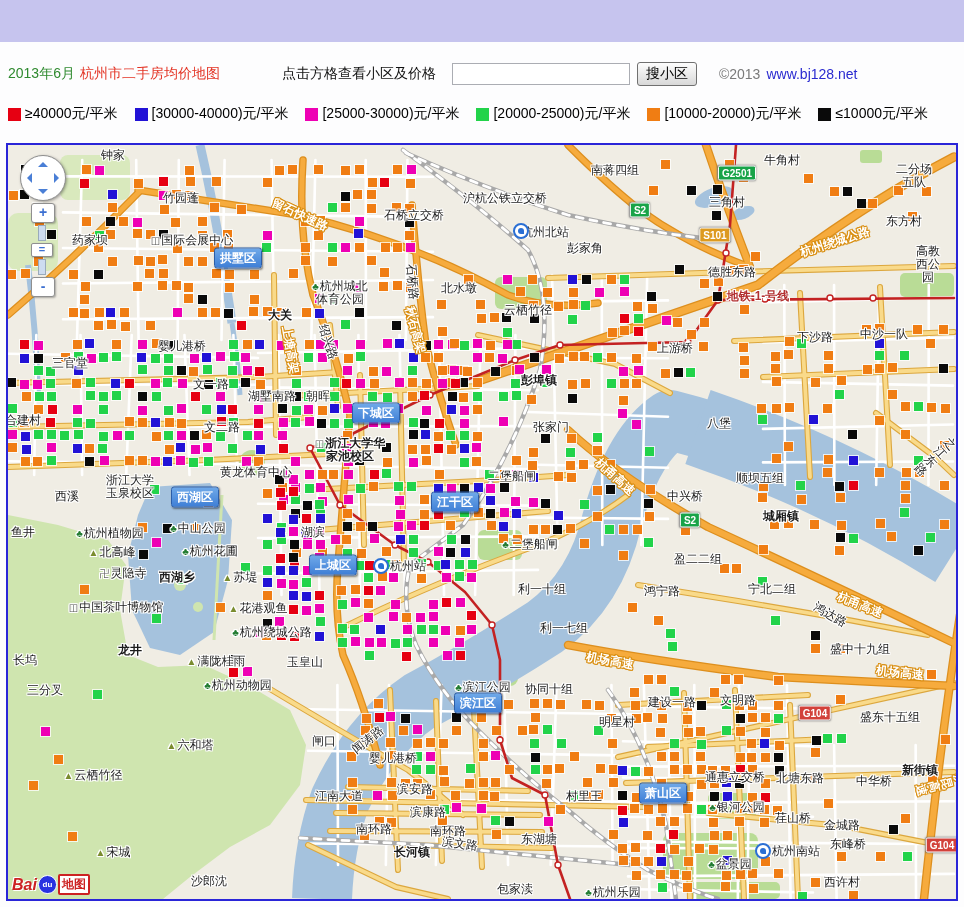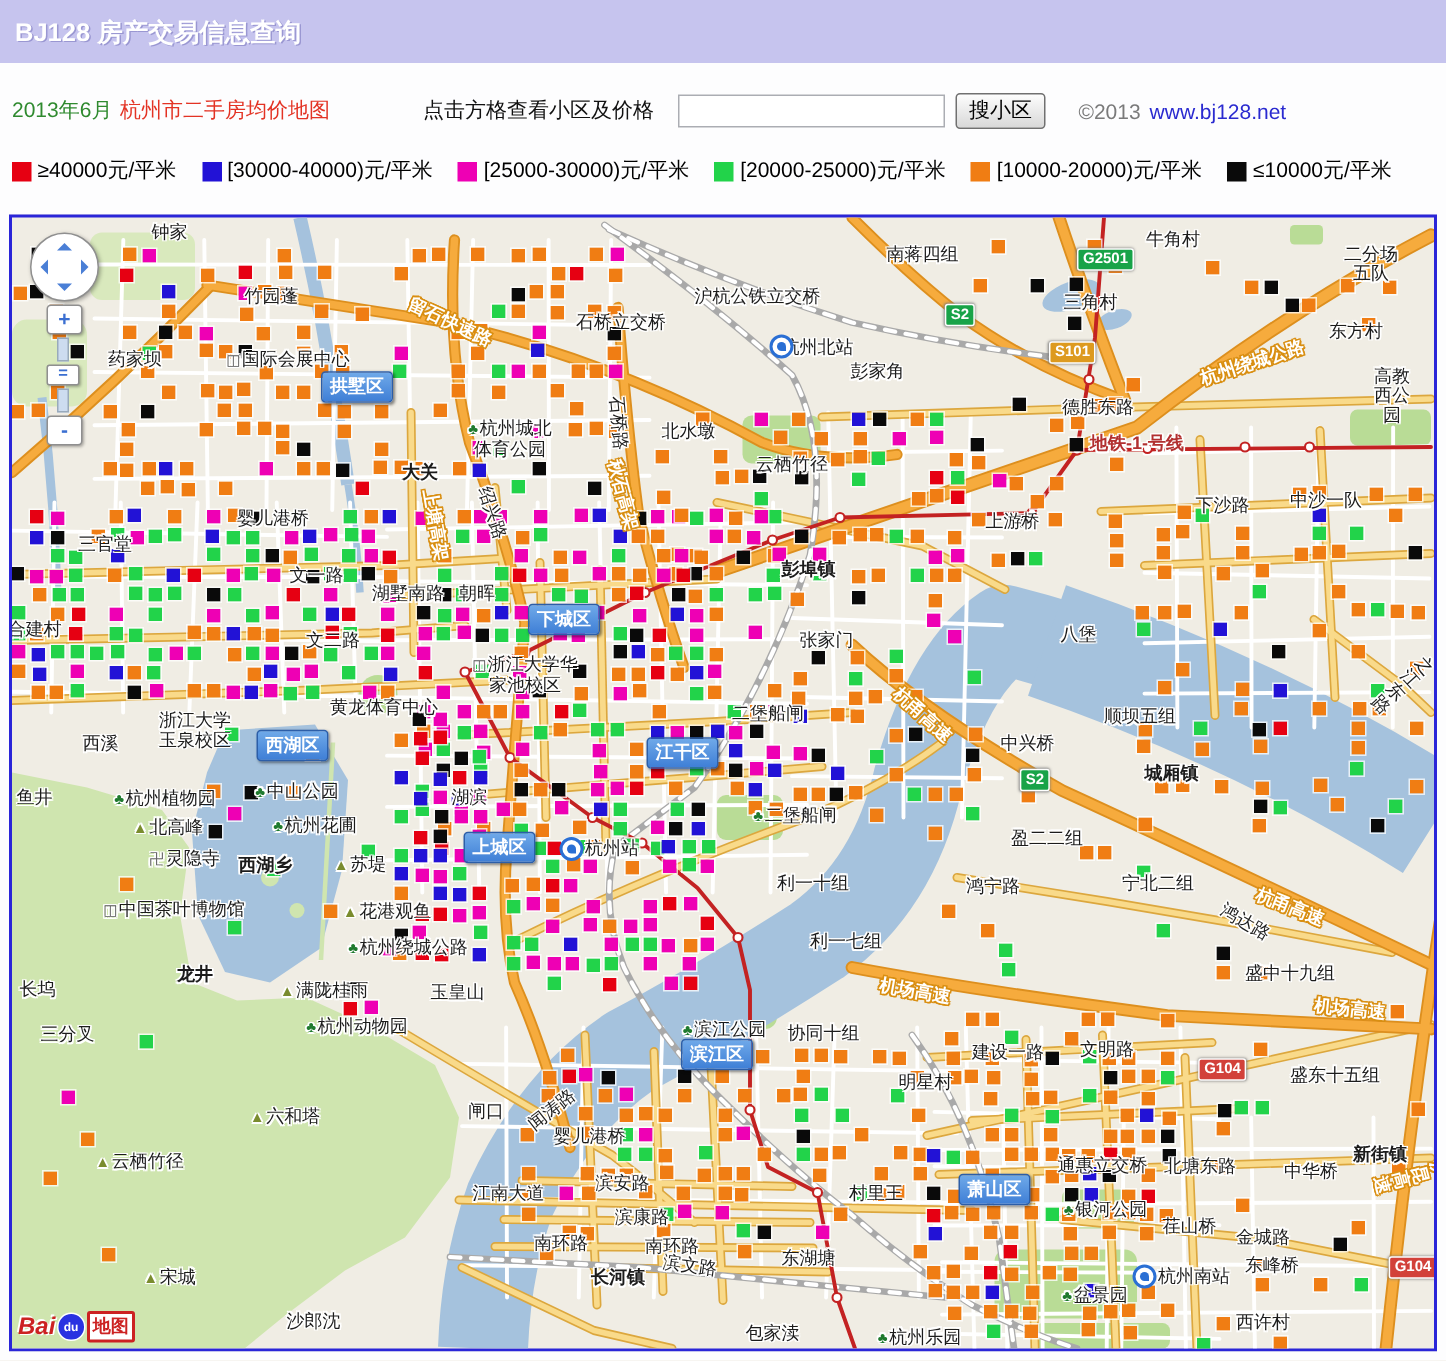--- a/index.html
+++ b/index.html
@@ -72,21 +72,20 @@
     display:flex;align-items:center;justify-content:center;margin:0 1px;border:1px solid #fff;}
   .mapbox{border:2px solid #cc2222;background:#fff;color:#cc2222;font-weight:bold;font-size:12px;padding:0 2px;border-radius:2px;}
   .attr .ctext{margin-left:6px;text-shadow:1px 1px 0 #fff,-1px -1px 0 #fff,1px -1px 0 #fff,-1px 1px 0 #fff;}
   .attr a{text-decoration:none;}
   .attr .l1{color:#3a54c4;} .attr .l2{color:#8a97d0;}
 </style>
 </head>
 <body>
 
 <div class="hdr">
-  <span class="title">BJ128 房产交易信息查询</span>
 </div>
 
 <div class="tb">
   <span class="date">2013年6月</span>
   <span class="mt">杭州市二手房均价地图</span>
   <span class="hint">点击方格查看小区及价格</span>
   <input value="" style="">
   <button>搜小区</button>
   <span class="cpy">©2013</span>
   <a class="site" href="#">www.bj128.net</a>
@@ -1449,21 +1448,21 @@
       <div class="lbl pl" style="left: 202px; top: 406px;"><span class="mic" style="color: rgb(31, 122, 46);">♣</span><span>杭州花圃</span></div>
       <div class="lbl pl" style="left: 232px; top: 432px;"><span class="mic" style="color: rgb(122, 140, 46);">▲</span><span>苏堤</span></div>
       <div class="lbl pl" style="left: 108px; top: 462px;"><span class="mic" style="color: rgb(85, 85, 85);">◫</span><span>中国茶叶博物馆</span></div>
       <div class="lbl pl" style="left: 250px; top: 463px;"><span class="mic" style="color: rgb(122, 140, 46);">▲</span><span>花港观鱼</span></div>
       <div class="lbl pl" style="left: 264px; top: 487px;"><span class="mic" style="color: rgb(31, 122, 46);">♣</span><span>杭州绕城公路</span></div>
       <div class="lbl bold" style="left: 122px; top: 505px;"><span>龙井</span></div>
       <div class="lbl pl" style="left: 208px; top: 516px;"><span class="mic" style="color: rgb(122, 140, 46);">▲</span><span>满陇桂雨</span></div>
       <div class="lbl pl" style="left: 230px; top: 540px;"><span class="mic" style="color: rgb(31, 122, 46);">♣</span><span>杭州动物园</span></div>
       <div class="lbl pl" style="left: 122px; top: 342px;"><span>浙江大学
 玉泉校区</span></div>
-      <div class="lbl pl" style="left: 342px; top: 305px;"><span class="mic" style="color: rgb(85, 85, 85);">◫</span><span>浙江大学华
+      <div class="lbl pl" style="left: 342px; top: 305px; font-weight: bold;"><span class="mic" style="color: rgb(85, 85, 85);">◫</span><span>浙江大学华
 家池校区</span></div>
       <div class="lbl pl" style="left: 62px; top: 218px;"><span>三官堂</span></div>
       <div class="lbl pl" style="left: 174px; top: 201px;"><span>婴儿港桥</span></div>
       <div class="lbl pl" style="left: 203px; top: 239px;"><span>文一路</span></div>
       <div class="lbl pl" style="left: 214px; top: 282px;"><span>文二路</span></div>
       <div class="lbl pl" style="left: 15px; top: 275px;"><span>合建村</span></div>
       <div class="lbl pl" style="left: 264px; top: 251px;"><span>湖墅南路</span></div>
       <div class="lbl pl" style="left: 310px; top: 251px;"><span>朝晖</span></div>
       <div class="lbl pl" style="left: 320px; top: 197px; transform: translate(-50%, -50%) rotate(72deg);"><span>绍兴路</span></div>
       <div class="lbl bold" style="left: 272px; top: 170px;"><span>大关</span></div>

